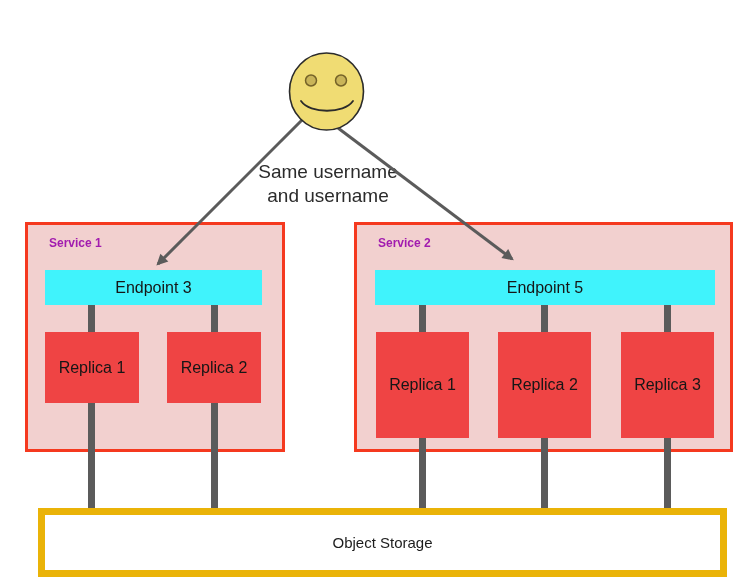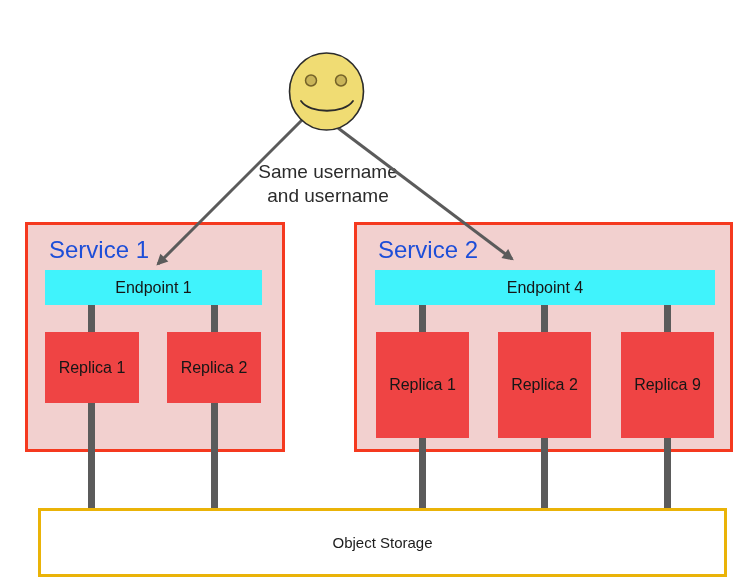--- a/index.html
+++ b/index.html
@@ -4,39 +4,39 @@
 <style>
   html,body{margin:0;padding:0;background:#ffffff;}
   body{font-family:"Liberation Sans","DejaVu Sans",sans-serif;color:#1c1c1c;}
   .canvas{position:relative;width:751px;height:588px;background:#ffffff;overflow:hidden;}
 
   .service-box{
     position:absolute;box-sizing:border-box;
     background:#f2d0cf;border:3px solid #f5391f;z-index:1;
   }
   .service-title{
-    position:absolute;font-size:24px;color:#1d4ed8;z-index:4;white-space:nowrap;
+    position:absolute;font-size:12px;color:#a21caf;z-index:4;white-space:nowrap;font-weight:bold;
   }
   .endpoint-bar{
     position:absolute;background:#40f3fc;z-index:3;
     display:flex;align-items:center;justify-content:center;
     font-size:16px;color:#161616;
   }
   .replica-box{
     position:absolute;background:#ef4444;z-index:3;
     display:flex;align-items:center;justify-content:center;
     font-size:16px;color:#161616;
   }
   .connector{
     position:absolute;width:7px;background:#5b5b5b;z-index:2;
   }
   .storage-box{
     position:absolute;box-sizing:border-box;
     left:38px;top:508px;width:689px;height:69px;
-    background:#ffffff;border:3px solid #eab308;z-index:3;
+    background:#ffffff;border:7px solid #eab308;z-index:3;
     display:flex;align-items:center;justify-content:center;
     font-size:15px;color:#1c1c1c;
   }
   .actor-label{
     position:absolute;left:267px;top:22px;width:120px;
     text-align:center;font-size:20px;color:#161616;z-index:4;
   }
   .note-label{
     position:absolute;left:253px;top:160px;width:150px;
     text-align:center;font-size:19px;line-height:24px;color:#2b2b2b;z-index:4;
@@ -46,30 +46,30 @@
 </head>
 <body>
 
 <div class="canvas">
 
 
   <div class="note-label">Same username and username</div>
 
   <div class="service-box" style="left:25px;top:222px;width:260px;height:230px;"></div>
   <div class="service-title" style="left:49px;top:236px;">Service 1</div>
-  <div class="endpoint-bar" style="left:45px;top:270px;width:217px;height:35px;">Endpoint 1</div>
+  <div class="endpoint-bar" style="left:45px;top:270px;width:217px;height:35px;">Endpoint 3</div>
   <div class="replica-box" style="left:45px;top:332px;width:94px;height:71px;">Replica 1</div>
   <div class="replica-box" style="left:167px;top:332px;width:94px;height:71px;">Replica 2</div>
 
   <div class="service-box" style="left:354px;top:222px;width:379px;height:230px;"></div>
   <div class="service-title" style="left:378px;top:236px;">Service 2</div>
-  <div class="endpoint-bar" style="left:375px;top:270px;width:340px;height:35px;">Endpoint 4</div>
+  <div class="endpoint-bar" style="left:375px;top:270px;width:340px;height:35px;">Endpoint 5</div>
   <div class="replica-box" style="left:376px;top:332px;width:93px;height:106px;">Replica 1</div>
   <div class="replica-box" style="left:498px;top:332px;width:93px;height:106px;">Replica 2</div>
-  <div class="replica-box" style="left:621px;top:332px;width:93px;height:106px;">Replica 9</div>
+  <div class="replica-box" style="left:621px;top:332px;width:93px;height:106px;">Replica 3</div>
 
   <div class="connector" style="left:88px;top:305px;height:206px;"></div>
   <div class="connector" style="left:211px;top:305px;height:206px;"></div>
   <div class="connector" style="left:419px;top:305px;height:206px;"></div>
   <div class="connector" style="left:541px;top:305px;height:206px;"></div>
   <div class="connector" style="left:664px;top:305px;height:206px;"></div>
 
   <div class="storage-box">
     <span>Object Storage</span>
   </div>

